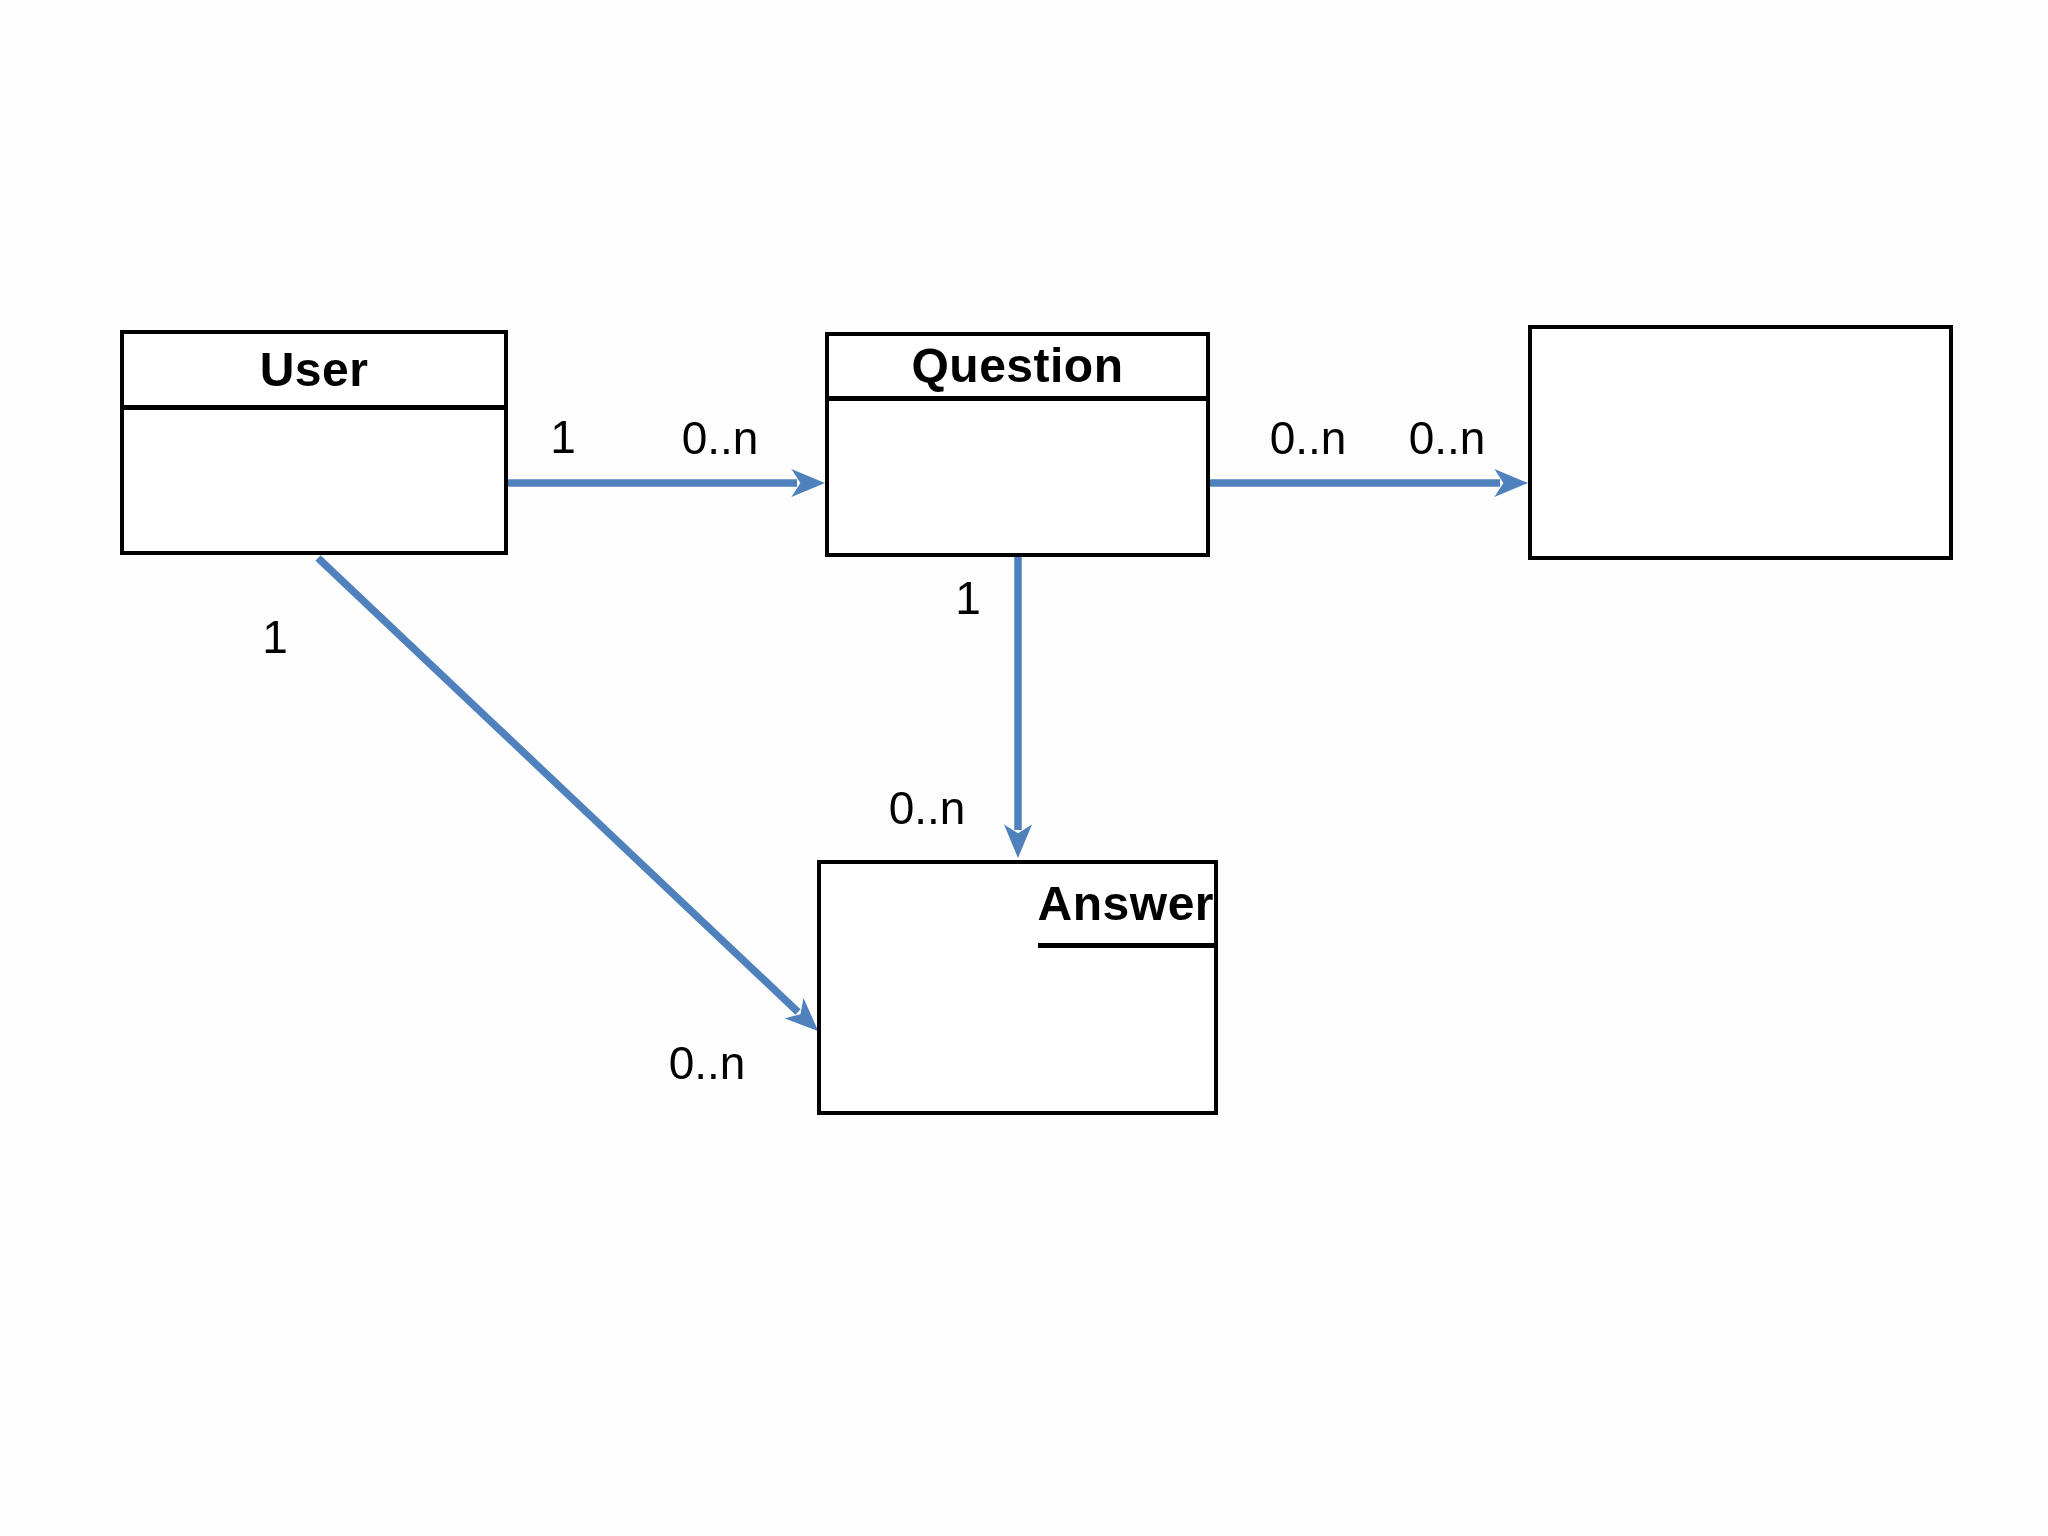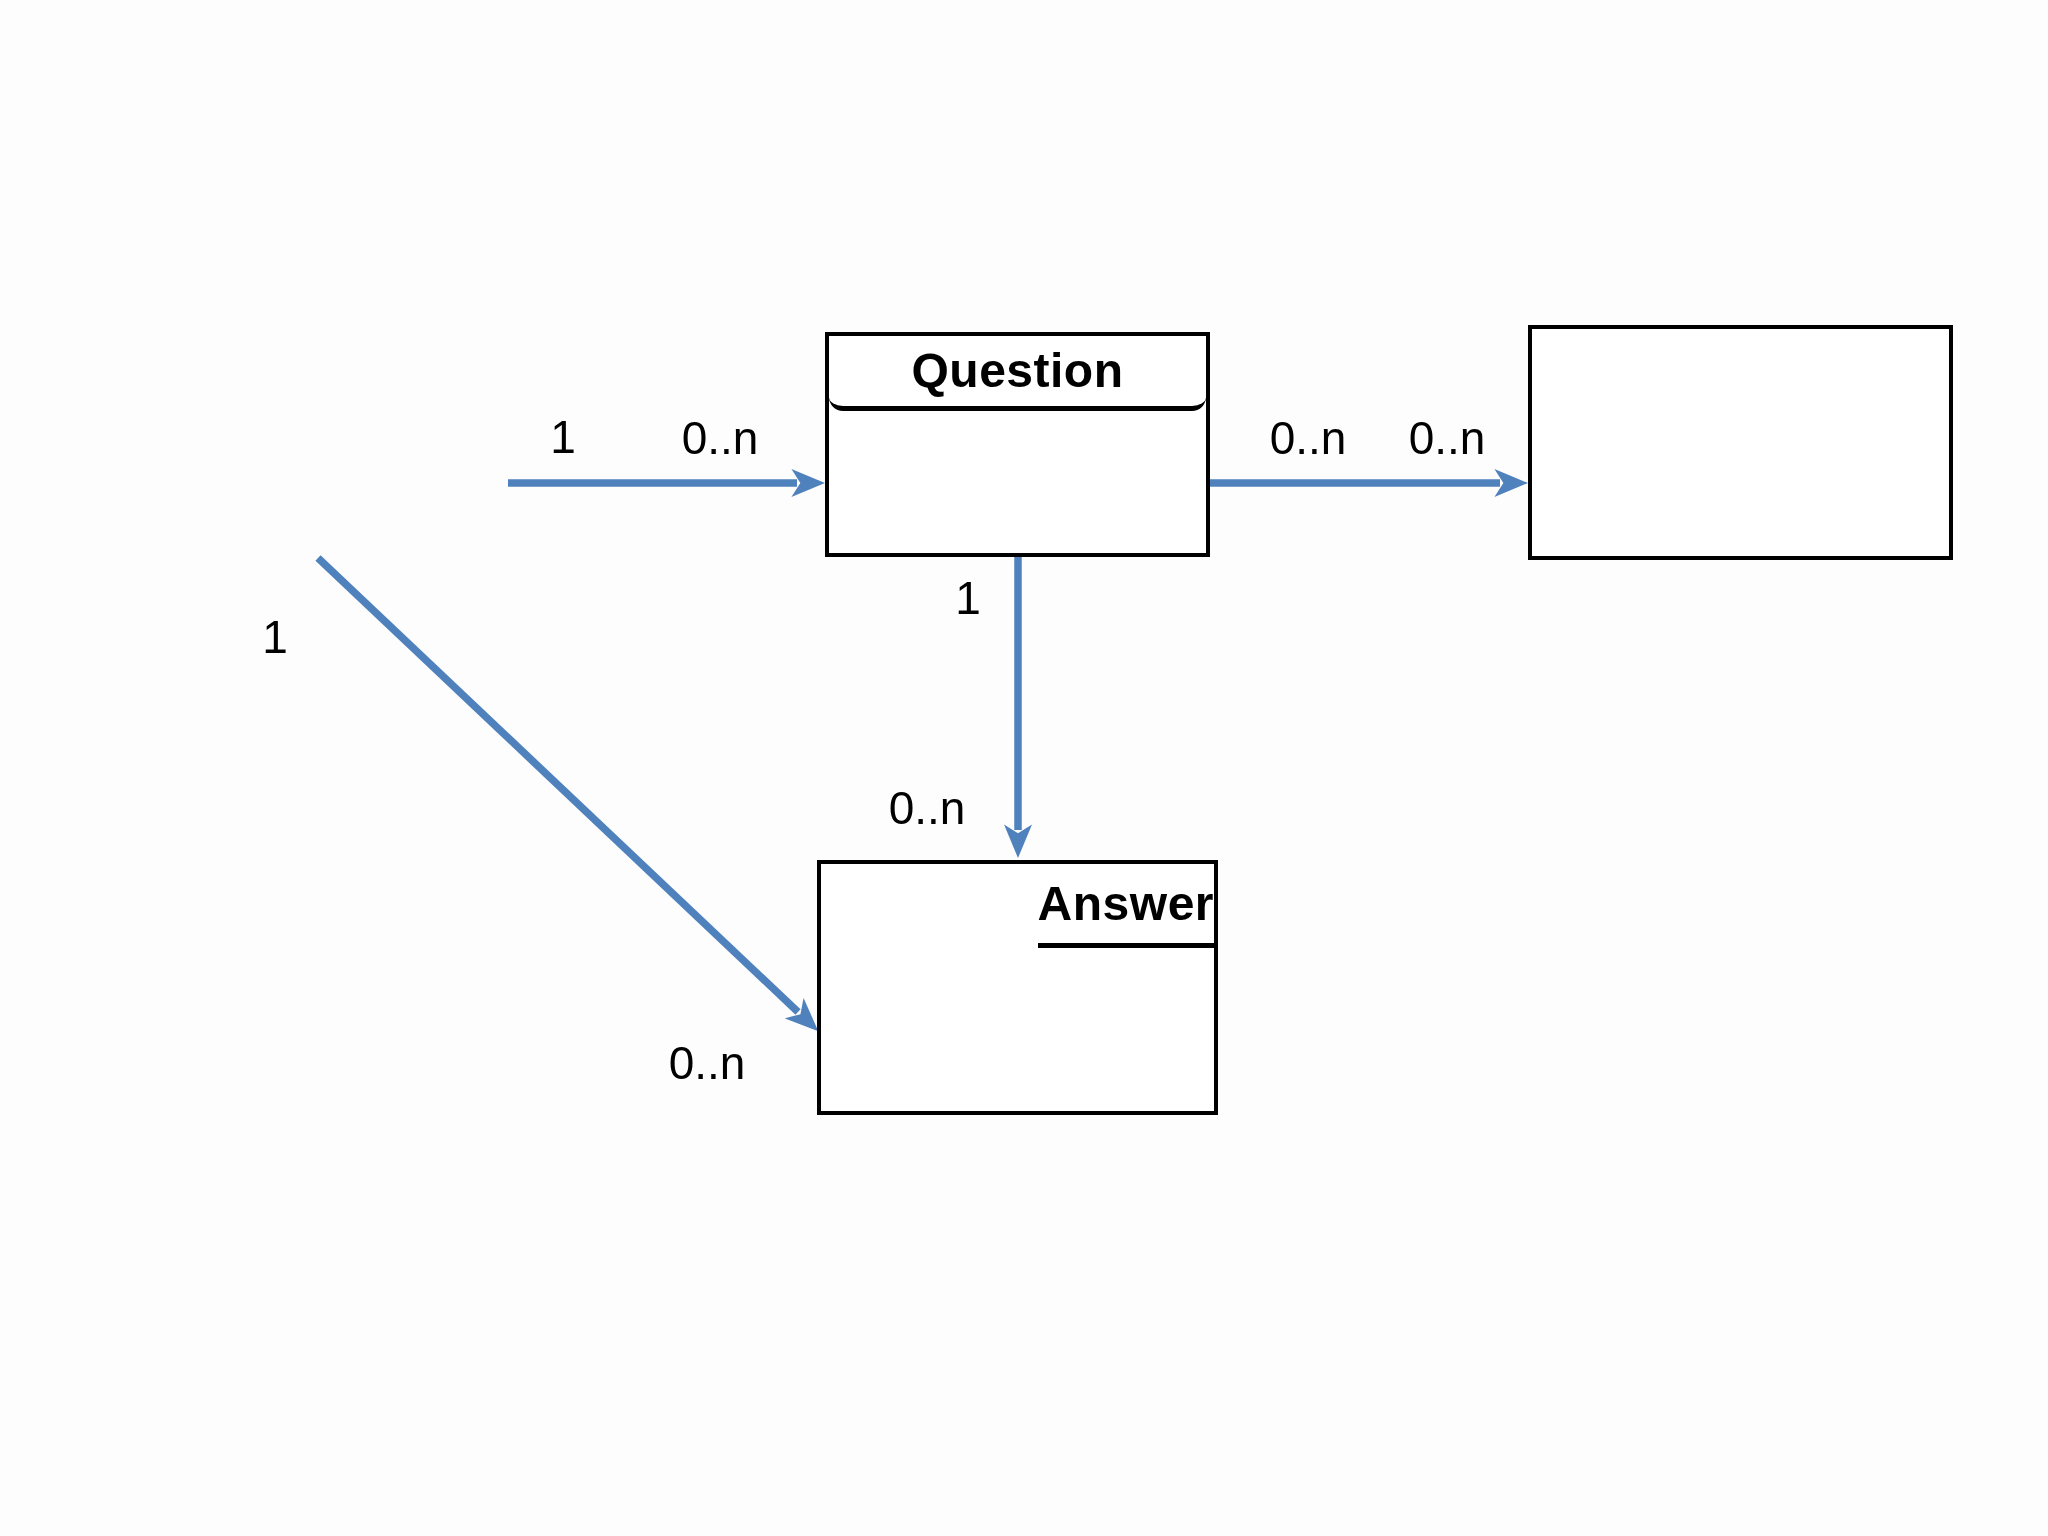--- a/index.html
+++ b/index.html
@@ -69,23 +69,27 @@
       <marker id="ah" viewBox="0 0 12 10" refX="2" refY="5" markerWidth="34" markerHeight="28" orient="auto" markerUnits="userSpaceOnUse">
         <path class="arrow-head" d="M0,0 L12,5 L0,10 L3.2,5 Z" fill="#4f81bd"></path>
       </marker>
     </defs>
     <line class="arrow-line" x1="508" y1="483" x2="797" y2="483" marker-end="url(#ah)" stroke="#4f81bd"></line>
     <line class="arrow-line" x1="1210" y1="483" x2="1500" y2="483" marker-end="url(#ah)" stroke="#4f81bd"></line>
     <line class="arrow-line" x1="1018" y1="557" x2="1018" y2="830" marker-end="url(#ah)" stroke="#4f81bd"></line>
     <line class="arrow-line" x1="318" y1="558" x2="798" y2="1012" marker-end="url(#ah)" stroke="#4f81bd"></line>
   </svg>
 
+  <div class="entity" style="left:120px;top:330px;width:388px;height:225px;">
+    <div class="entity-title" style="height:76px;">User</div>
+    <div class="entity-body"></div>
+  </div>
 
   <div class="entity" style="left:825px;top:332px;width:385px;height:225px;">
-    <div class="entity-title" style="height:75px;border-radius:14px;">Question</div>
+    <div class="entity-title" style="height:65px;">Question</div>
     <div class="entity-body"></div>
   </div>
 
   <div class="entity" style="left:1528px;top:325px;width:425px;height:235px;">
     <div class="entity-body"></div>
   </div>
 
   <div class="entity" style="left:817px;top:860px;width:401px;height:255px;align-items:flex-end;">
     <div class="entity-title" style="height:84px;">Answer</div>
     <div class="entity-body"></div>

